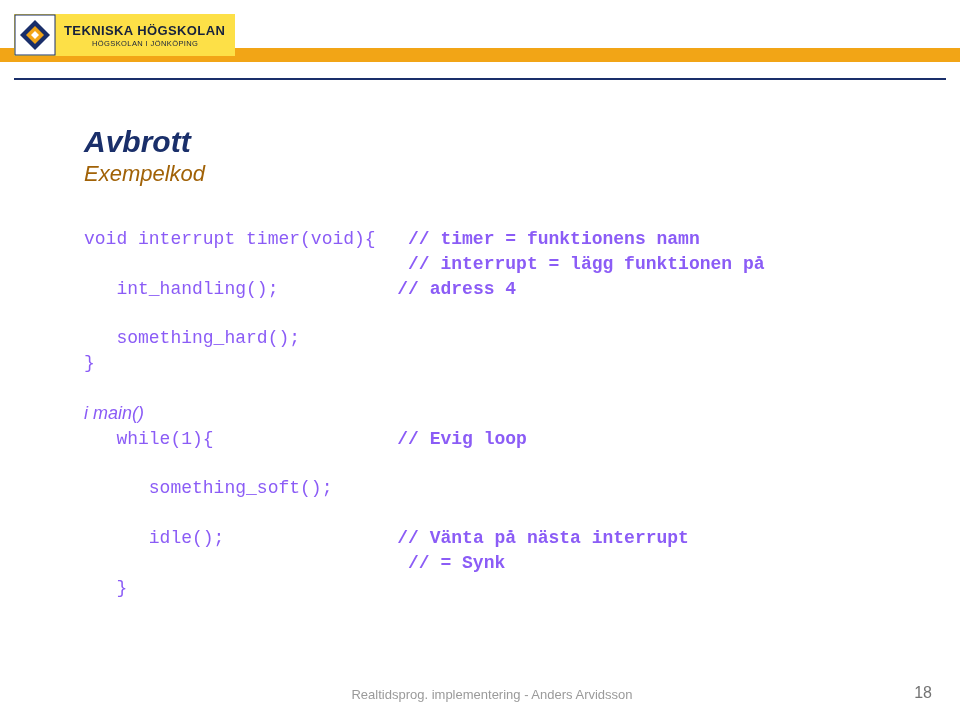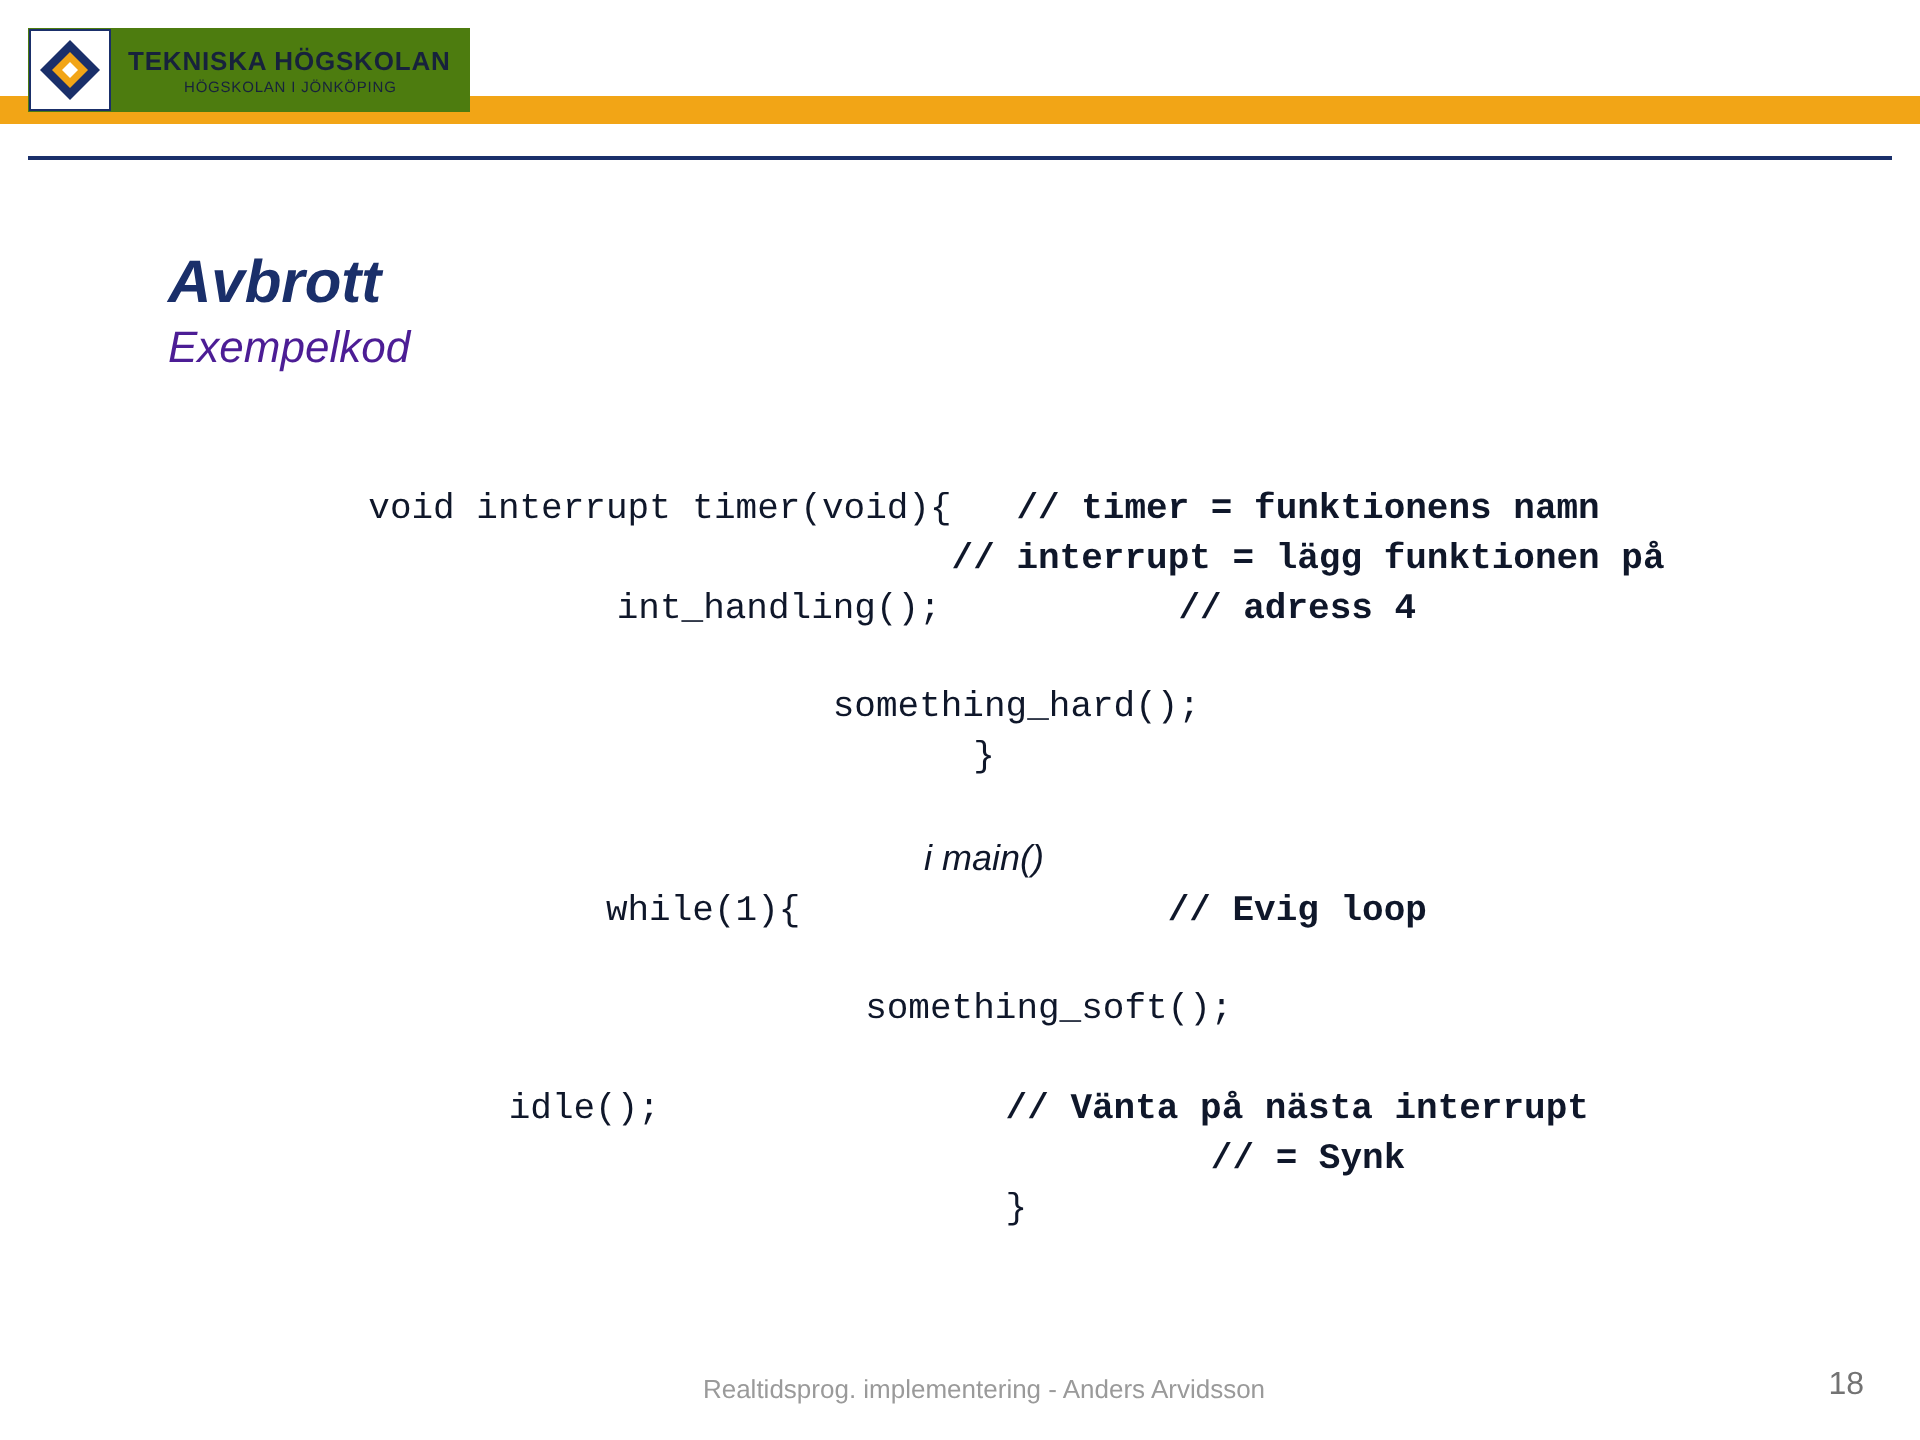--- a/index.html
+++ b/index.html
@@ -18,21 +18,21 @@
     width: 100%;
     height: 14px;
     background: #f2a516;
   }
   .logo-block {
     position: absolute;
     top: 14px;
     left: 14px;
     display: flex;
     align-items: center;
-    background: #4d7c0f;
+    background: #fde047;
     padding-right: 10px;
   }
   .logo-mark {
     width: 42px;
     height: 42px;
     margin-right: 8px;
   }
   .logo-text-top {
     font-size: 13px;
     font-weight: 700;
@@ -63,30 +63,29 @@
   .title {
     font-size: 30px;
     font-weight: 700;
     font-style: italic;
     color: #1a2f6a;
     margin-bottom: 2px;
   }
   .subtitle {
     font-size: 22px;
     font-style: italic;
-    color: #4c1d95;
-    margin-bottom: 56px;
+    color: #a16207;
+    margin-bottom: 40px;
   }
   .code {
     font-family: "Courier New", Courier, monospace;
     font-size: 18px;
     line-height: 1.38;
     white-space: pre;
-    color: #0f172a;
-    text-align: center;
+    color: #8b5cf6;
   }
   .bold { font-weight: 700; }
   .ital { font-style: italic; font-family: Arial, Helvetica, sans-serif; font-size:18px;}
   .footer {
     position: absolute;
     bottom: 18px;
     left: 0;
     width: 100%;
     text-align: center;
     font-size: 13px;

